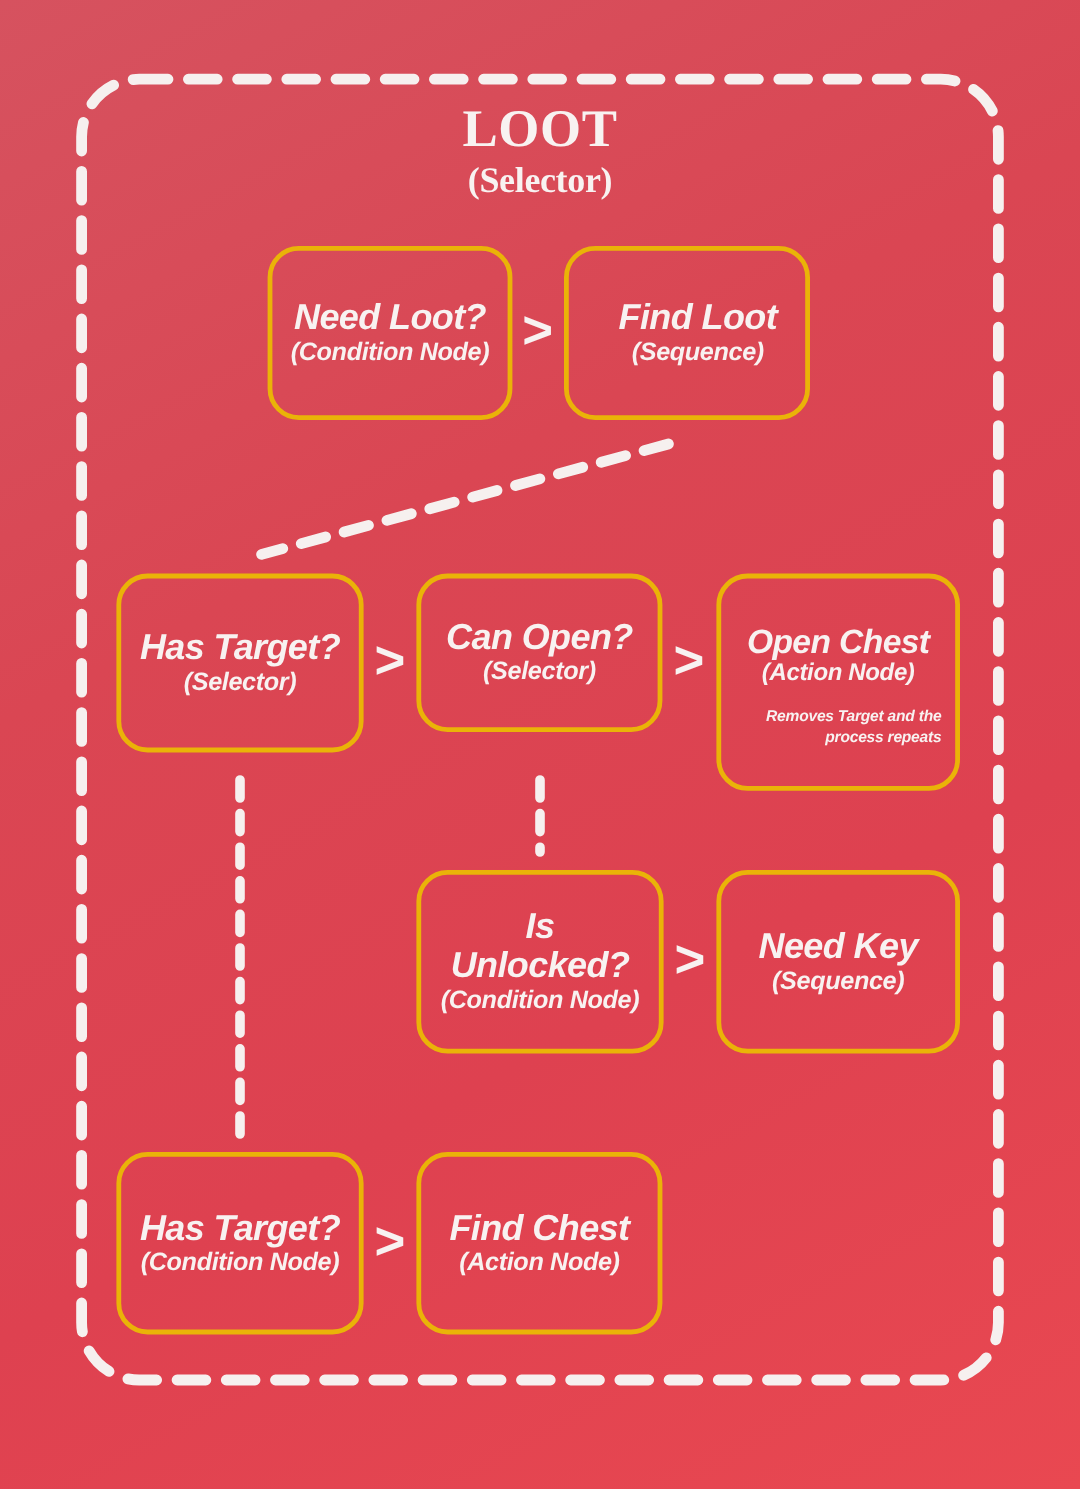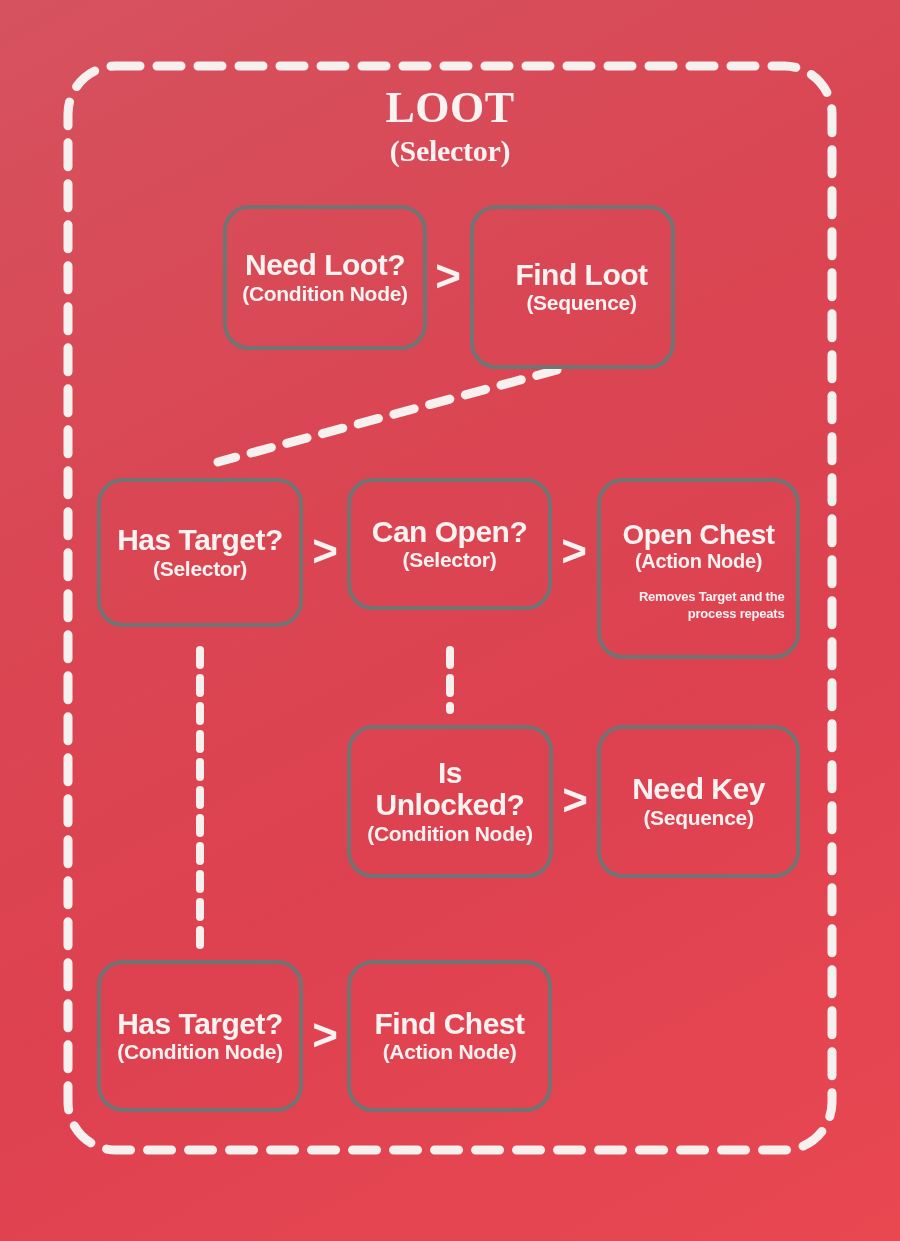--- a/index.html
+++ b/index.html
@@ -41,29 +41,30 @@
     font-size: 44px;
     letter-spacing: 0.5px;
   }
   .tree-title .s {
     font-size: 30px;
     margin-top: 6px;
     letter-spacing: -0.3px;
   }
   .node {
     position: absolute;
-    border: 4px solid #737373;
+    border: 4px solid #eab308;
     border-radius: 26px;
     box-sizing: border-box;
     display: flex;
     flex-direction: column;
     justify-content: center;
     align-items: center;
     text-align: center;
     padding: 8px 10px;
+    font-style: italic;
   }
   .node .title {
     font-size: 30px;
     line-height: 1.08;
     letter-spacing: -0.5px;
   }
   .node .subtitle {
     font-size: 21px;
     line-height: 1.15;
     letter-spacing: -0.3px;
@@ -71,21 +72,21 @@
   .node .note {
     font-size: 13px;
     line-height: 1.3;
     margin-top: 16px;
     max-width: 172px;
     letter-spacing: -0.2px;
     text-align: right;
   }
   
   #node-need-loot       { left: 223px; top: 205px; width: 204px; height: 145px; }
-  #node-find-loot       { left: 470px; top: 205px; width: 205px; height: 164px; padding-left: 28px; }
+  #node-find-loot       { left: 470px; top: 205px; width: 205px; height: 145px; padding-left: 28px; }
   #node-has-target-sel  { left:  97px; top: 478px; width: 206px; height: 149px; }
   #node-can-open        { left: 347px; top: 478px; width: 205px; height: 132px; }
   #node-open-chest      { left: 597px; top: 478px; width: 203px; height: 181px; padding-top: 14px; }
   #node-open-chest .title { font-size: 28px; }
   #node-open-chest .subtitle { font-size: 20px; }
   #node-is-unlocked     { left: 347px; top: 725px; width: 206px; height: 153px; }
   #node-find-key        { left: 597px; top: 725px; width: 203px; height: 153px; }
   #node-has-target-cond { left:  97px; top: 960px; width: 206px; height: 152px; }
   #node-find-target     { left: 347px; top: 960px; width: 205px; height: 152px; }
   .gt {

